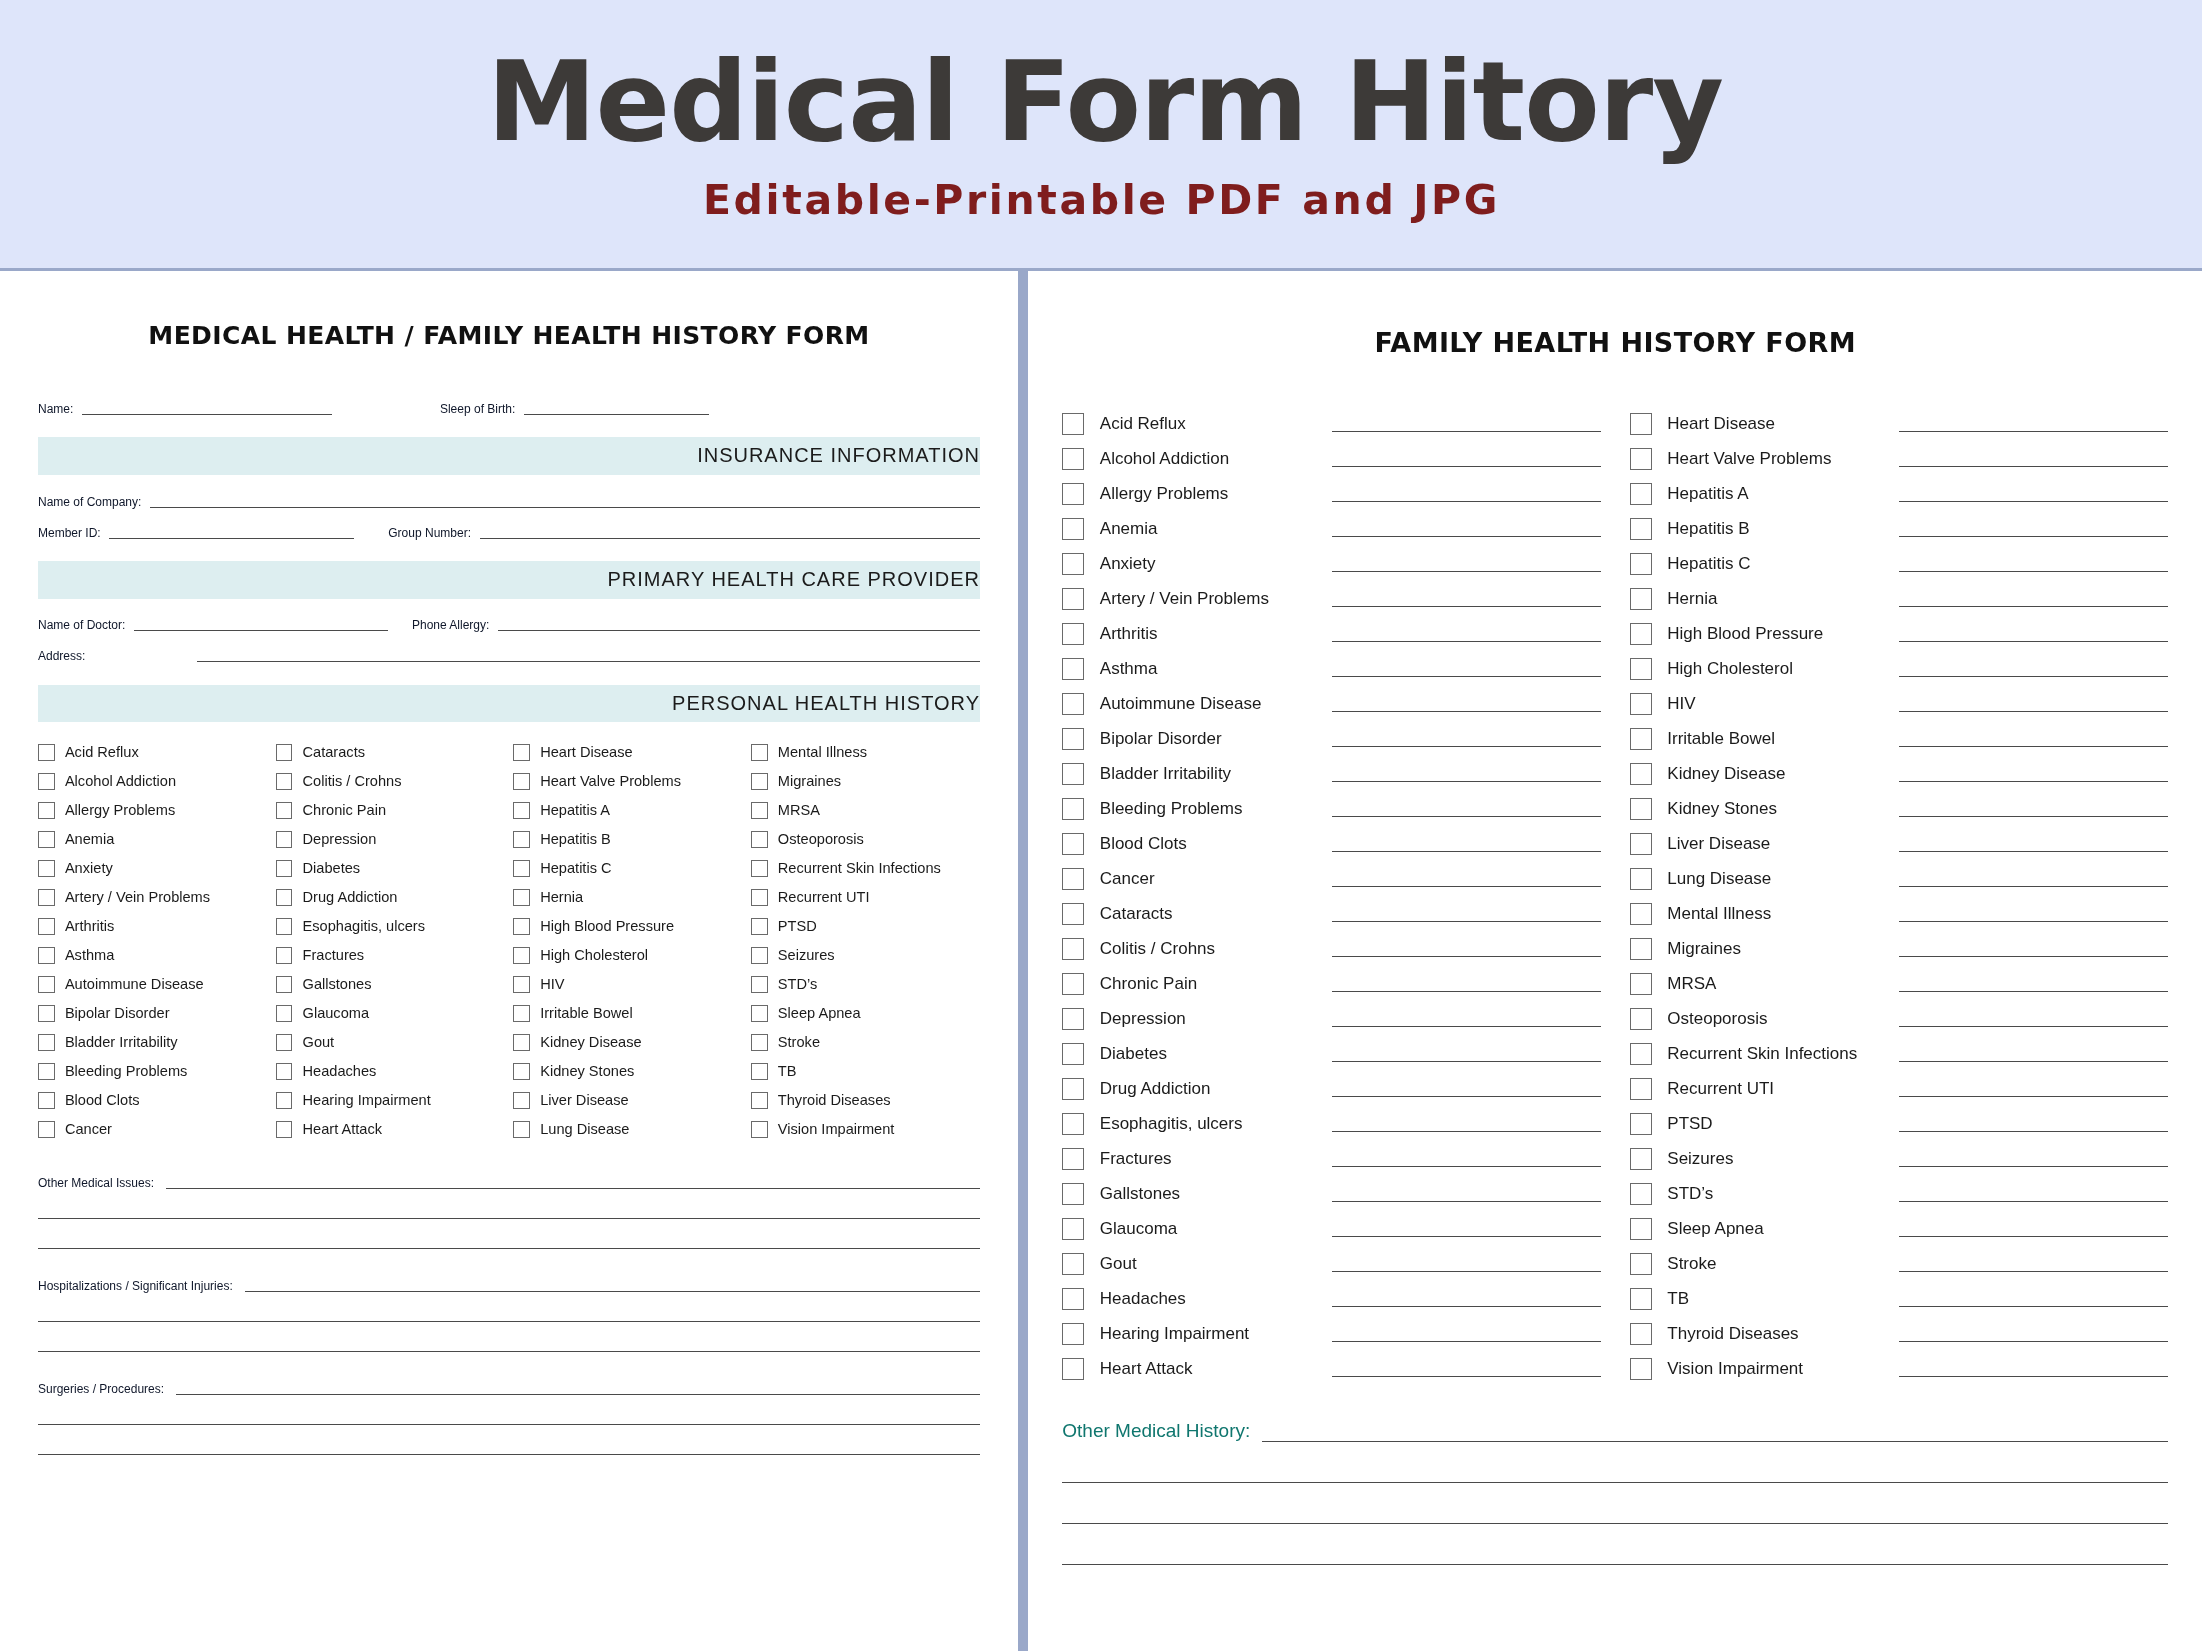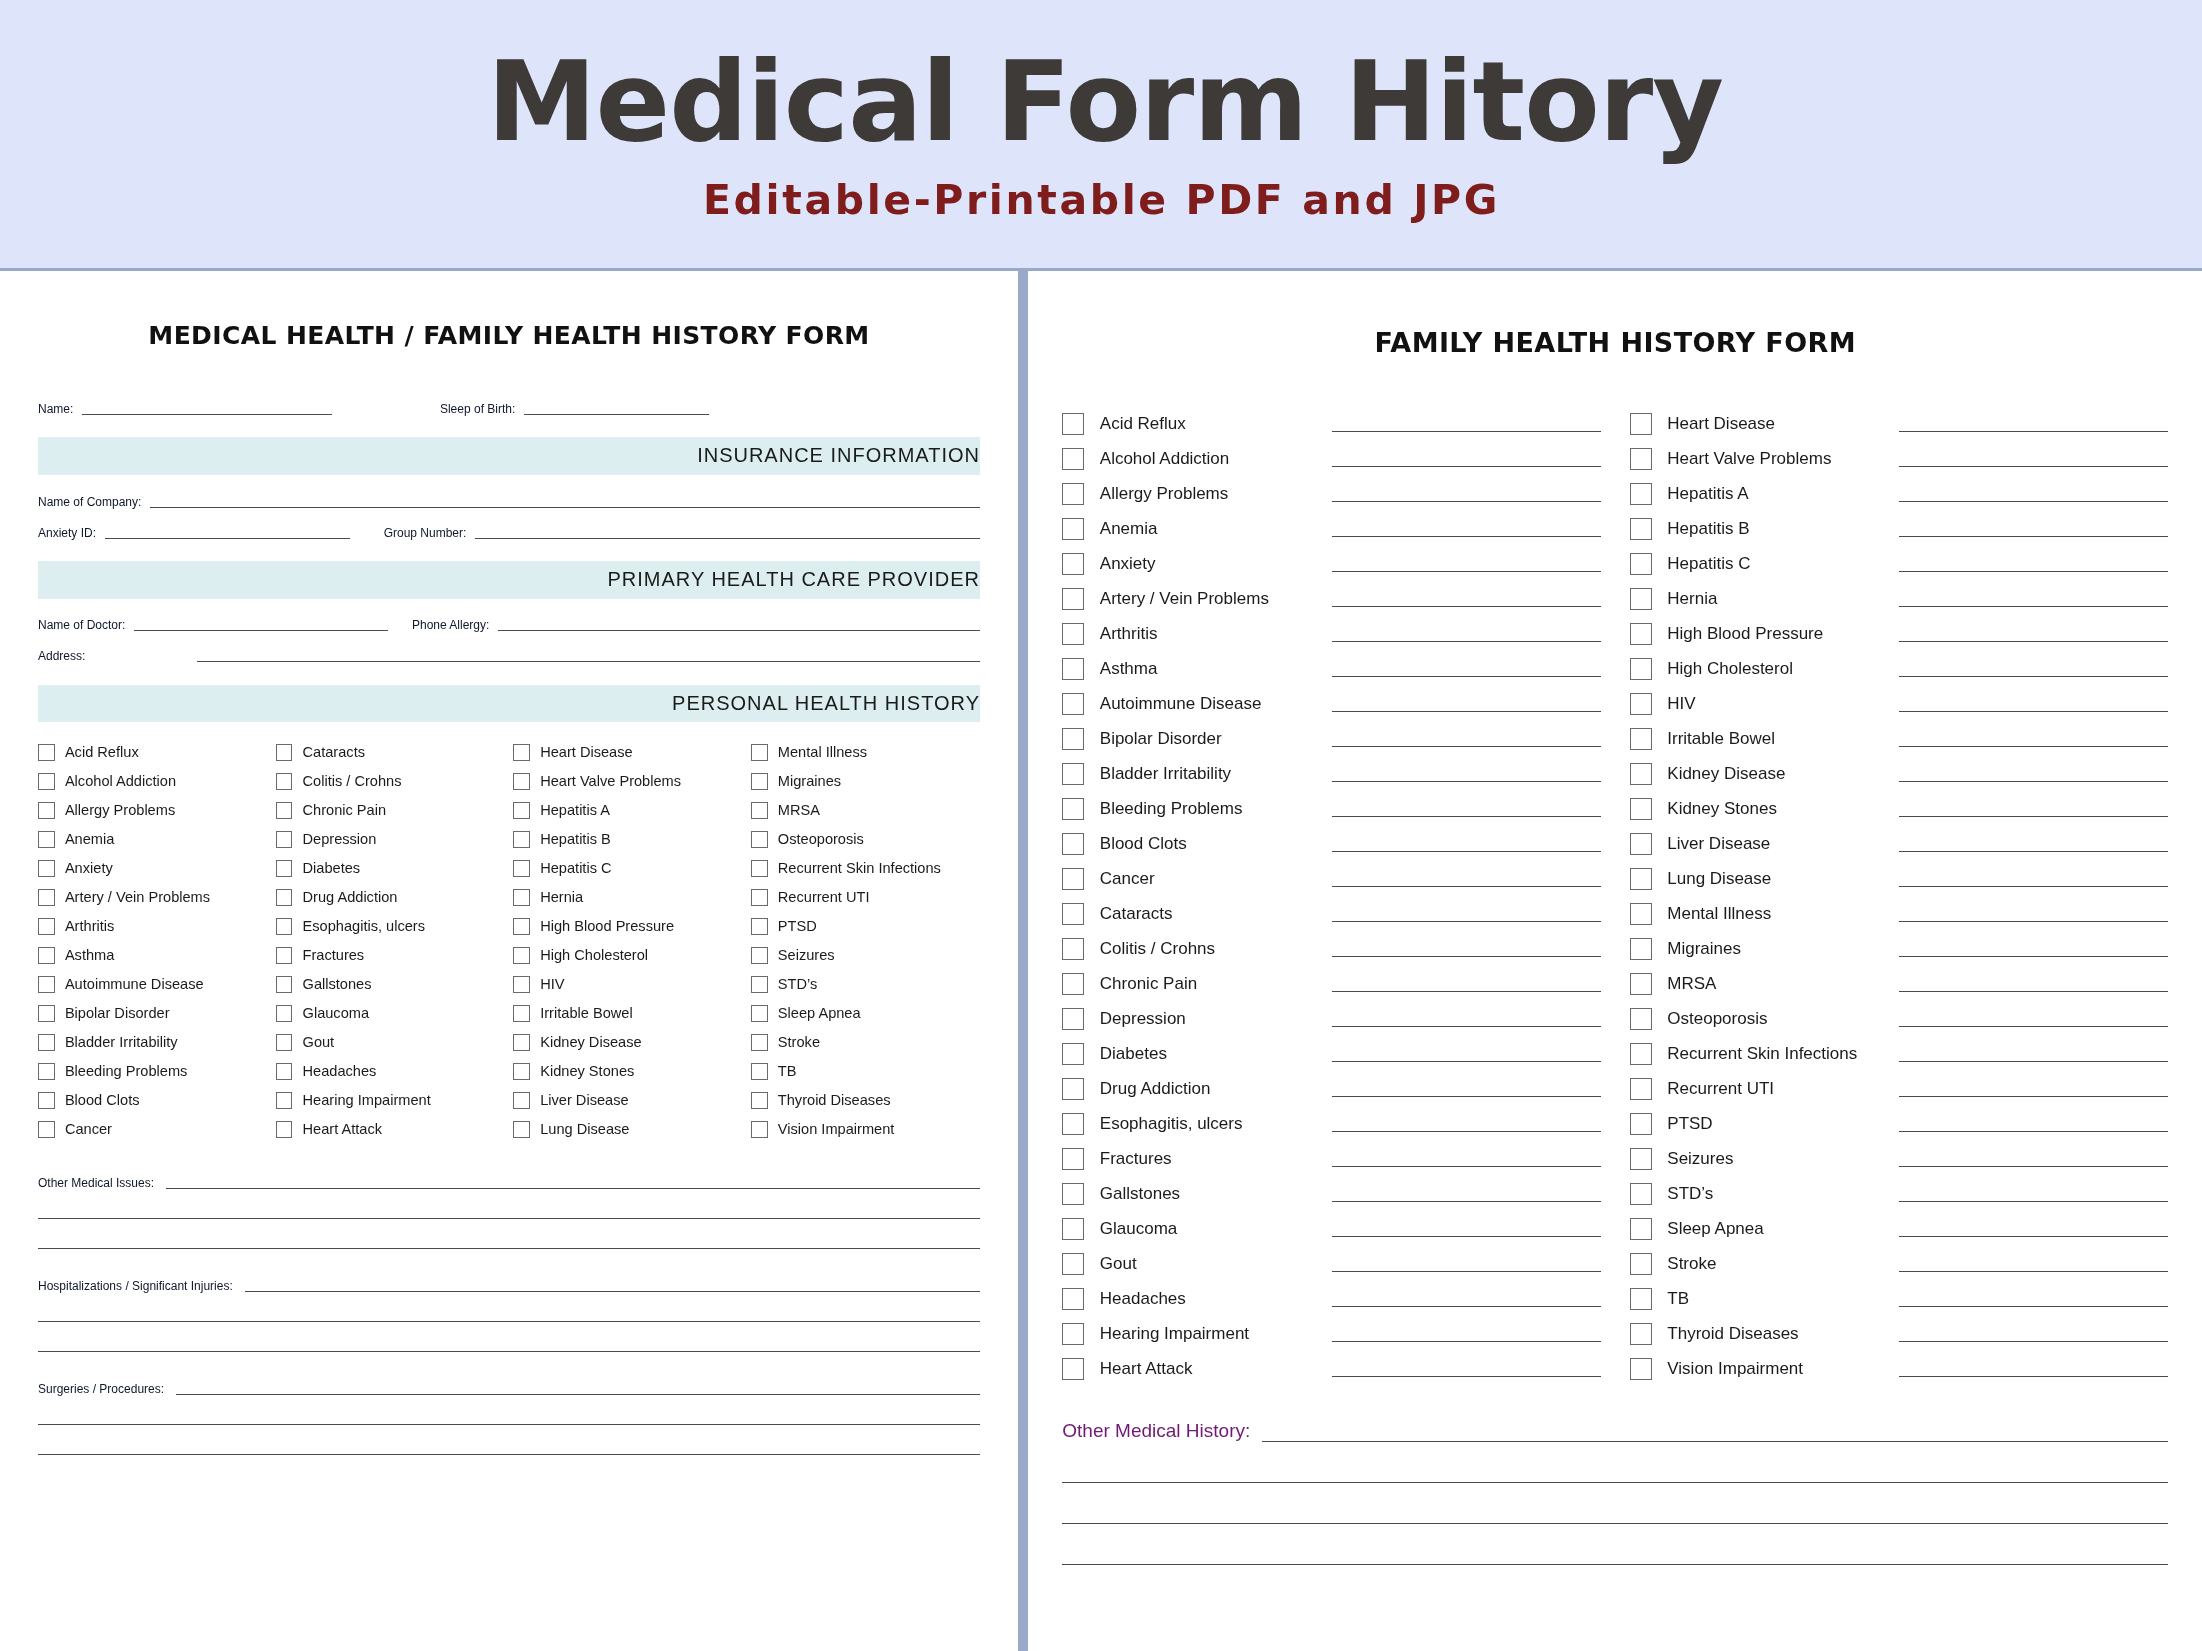--- a/index.html
+++ b/index.html
@@ -154,21 +154,21 @@
     white-space: nowrap;
     width: 232px;
     flex: 0 0 auto;
   }
   .fam-line {
     flex: 1;
     border-bottom: 0.9px solid #4a4a4a;
     height: 14.6px;
   }
   .omh-row { display: flex; align-items: flex-end; margin-top: 34px; }
-  .omh-lbl { font-size: 19px; color: #701a75; white-space: nowrap; }
+  .omh-lbl { font-size: 19px; color: #0f766e; white-space: nowrap; }
   .omh-line { flex: 1; border-bottom: 0.9px solid #4a4a4a; height: 20.6px; margin-left: 12px; }
   .omh-blank { border-bottom: 0.9px solid #4a4a4a; height: 40px; }
 </style>
 </head>
 <body>
 
 <div class="banner">
   <div class="banner-title">Medical Form Hitory</div>
   <div class="banner-sub">Editable-Printable PDF and JPG</div>
 </div>
@@ -186,21 +186,21 @@
     </div>
 
     <div class="section-head">INSURANCE INFORMATION</div>
 
     <div class="row" style="margin-top:13.8px;">
       <span class="lbl">Name of Company:</span>
       <span class="line" style="flex:1;"></span>
     </div>
 
     <div class="row" style="margin-top:12px;">
-      <span class="lbl">Anxiety ID:</span>
+      <span class="lbl">Member ID:</span>
       <span class="line" style="width:245px;"></span>
       <span class="lbl" style="margin-left:34px;">Group Number:</span>
       <span class="line" style="flex:1;"></span>
     </div>
 
     <div class="section-head">PRIMARY HEALTH CARE PROVIDER</div>
 
     <div class="row" style="margin-top:13.8px;">
       <span class="lbl">Name of Doctor:</span>
       <span class="line" style="width:254px;"></span>

